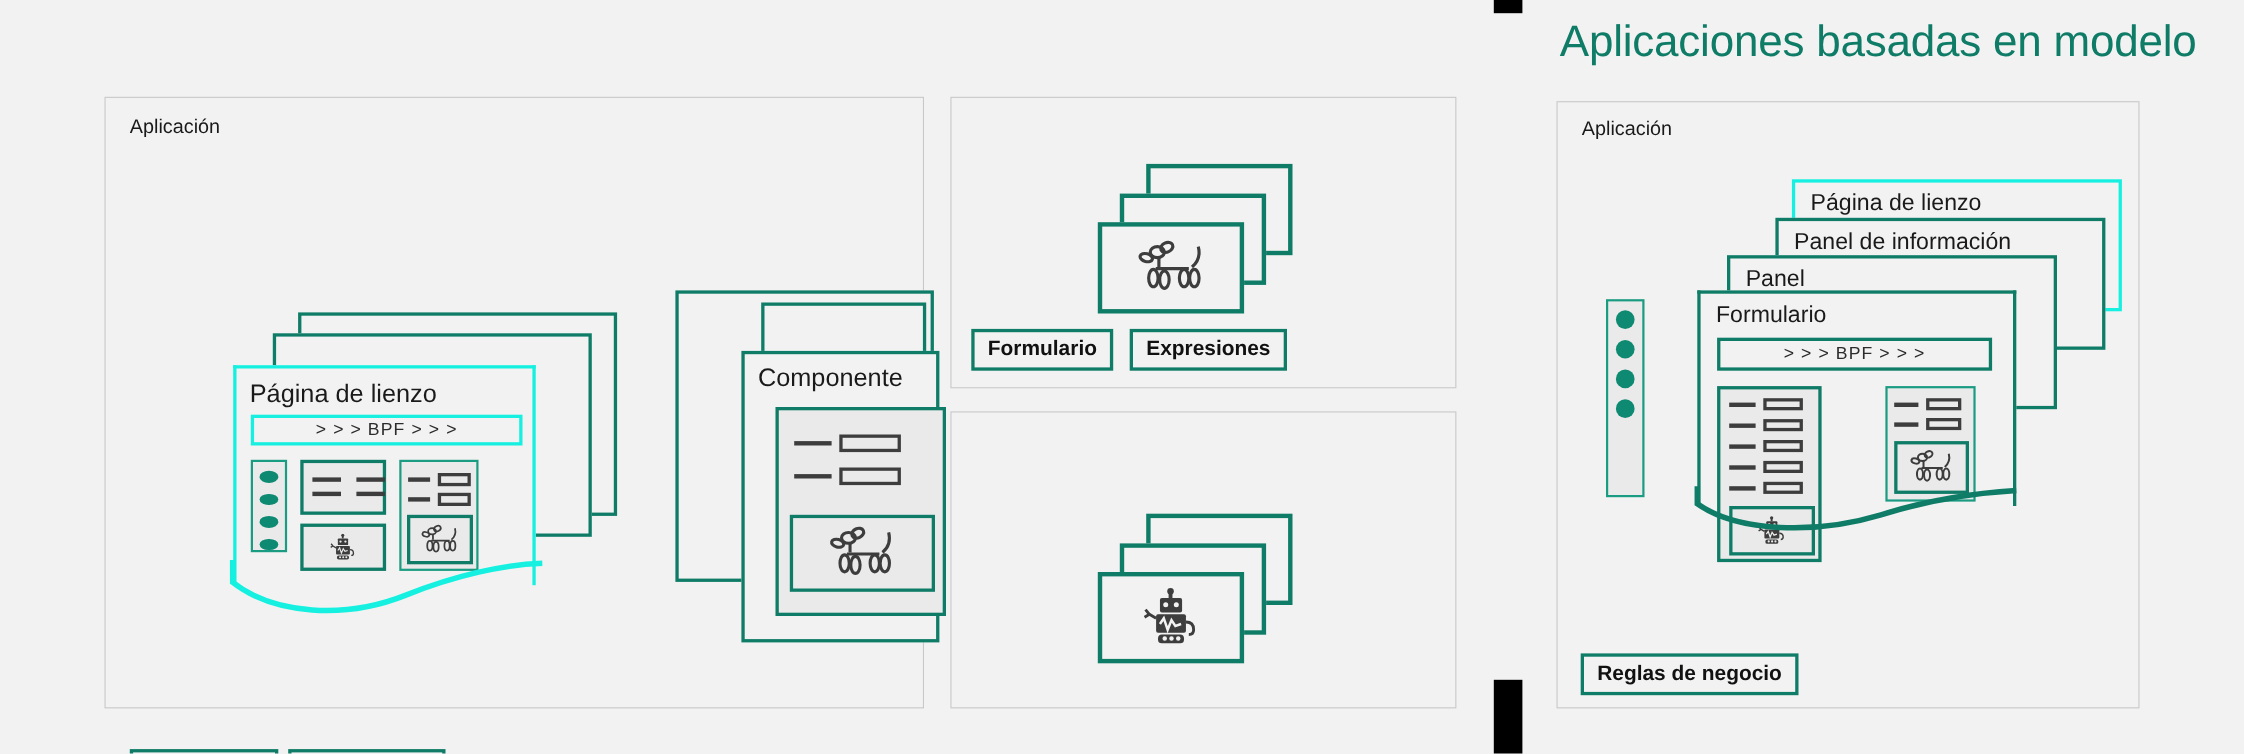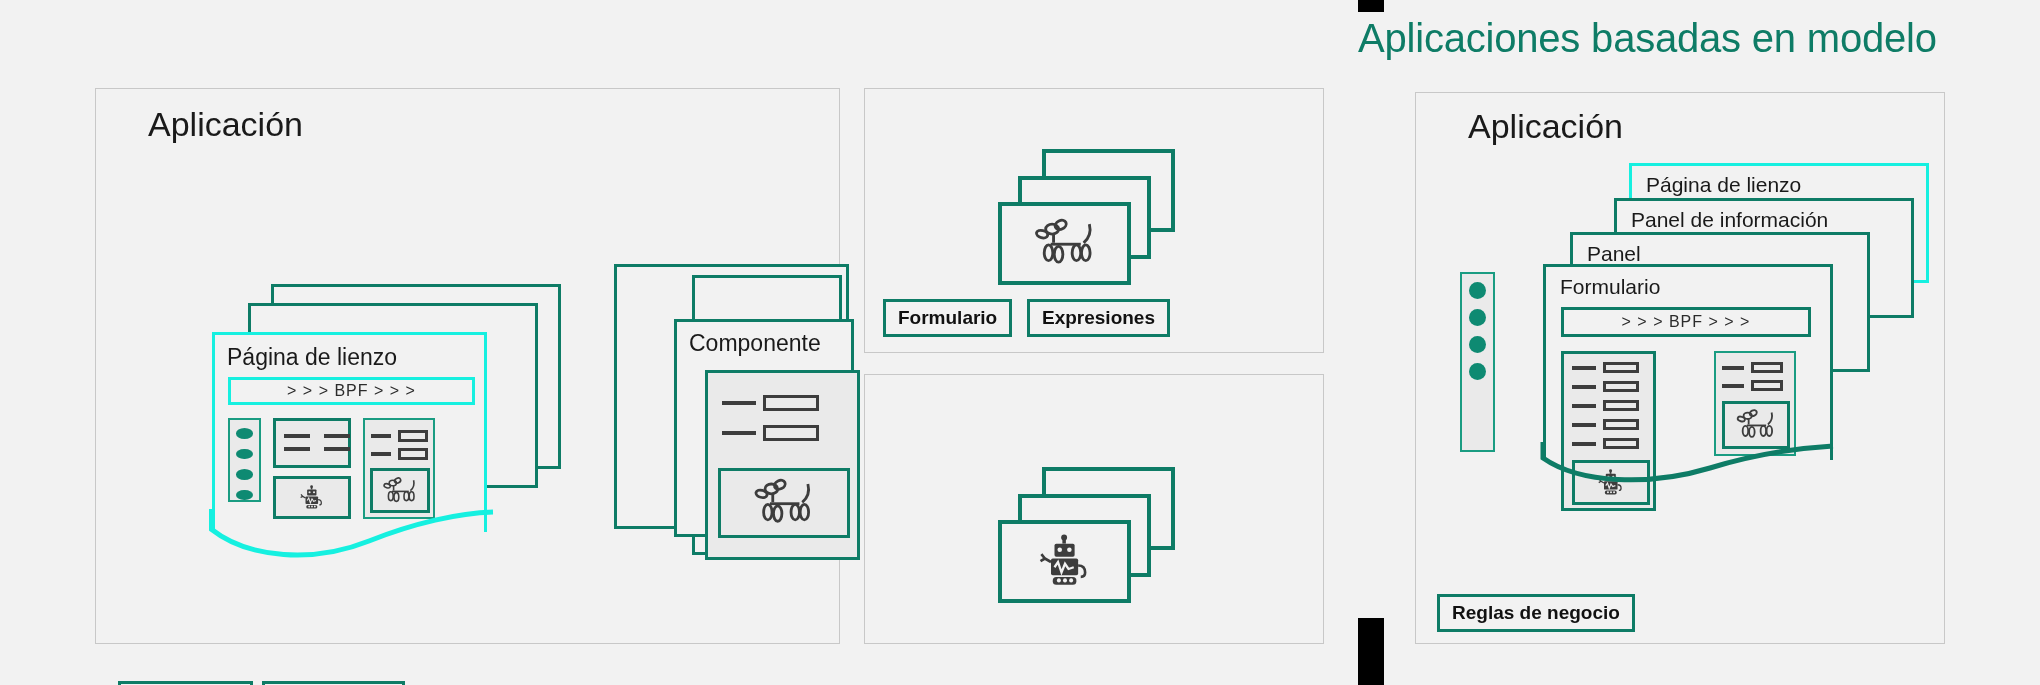--- a/index.html
+++ b/index.html
@@ -15,46 +15,45 @@
   
   .section-title {
     position:absolute;
     color:#0e7c66;
     font-size:40px;
     font-weight:400;
     letter-spacing:-0.2px;
     white-space:nowrap;
   }
   #title-canvas { left:93px; top:16px; }
-  #title-model  { left:1358px; top:16px; }
+  #title-model  { left:1418px; top:16px; }
 
   
   .divider-mark { position:absolute; background:#000; }
   #divider-top    { left:1358px; top:-2px;  width:26px; height:14px; }
   #divider-bottom { left:1358px; top:618px; width:26px; height:70px; }
 
   
   .panel {
     position:absolute;
     background:#f2f2f2;
     border:1px solid #c8c8c8;
   }
   #panel-canvas-app   { left:95px;  top:88px;  width:745px; height:556px; }
   #panel-canvas-comp  { left:864px; top:88px;  width:460px; height:265px; }
   #panel-pcf          { left:864px; top:374px; width:460px; height:270px; }
   #panel-model-app    { left:1415px;top:92px;  width:530px; height:552px; }
 
   .panel-title {
     position:absolute;
-    font-size:34px;
+    font-size:18px;
     color:#1a1a1a;
     font-weight:400;
     line-height:1.14;
     white-space:pre-line;
-    margin-left:30px;
   }
   #panel-canvas-app .panel-title  { left:22px; top:16px; }
   #panel-canvas-comp .panel-title { left:20px; top:14px; }
   #panel-pcf .panel-title         { left:20px; top:16px; width:360px; }
   #panel-model-app .panel-title   { left:22px; top:14px; }
 
   
   .card {
     position:absolute;
     background:#f2f2f2;
@@ -111,21 +110,21 @@
   .hline { height:4px; background:#3d3d3d; }
 
   
   .row-dash-rect { position:absolute; display:flex; align-items:center; gap:7px; }
   .dash { height:4px; background:#3d3d3d; }
   .rect { border:3px solid #3d3d3d; background:#eaeaea; }
 
   
   #cp-stack3 { left:518px; top:175px; width:235px; height:265px; }
   #cp-stack2 { left:596px; top:186px; width:150px; height:280px; }
-  #cp-main   { left:578px; top:230px; width:180px; height:218px; }
+  #cp-main   { left:578px; top:230px; width:180px; height:265px; }
   #cp-main-label { left:12px; top:8px; font-size:23px; }
   #cp-inner  { left:28px; top:48px; width:155px; height:190px; border:3px solid #0e7c66; background:#eaeaea; position:absolute; }
   #cp-dogbox { left:10px; top:95px; width:132px; height:70px; border:3px solid #0e7c66; background:#eaeaea; position:absolute;
                display:flex; align-items:center; justify-content:center; }
 
   
   #connectors { position:absolute; left:0; top:0; width:2040px; height:685px; pointer-events:none; }
 
   
   .btn {

